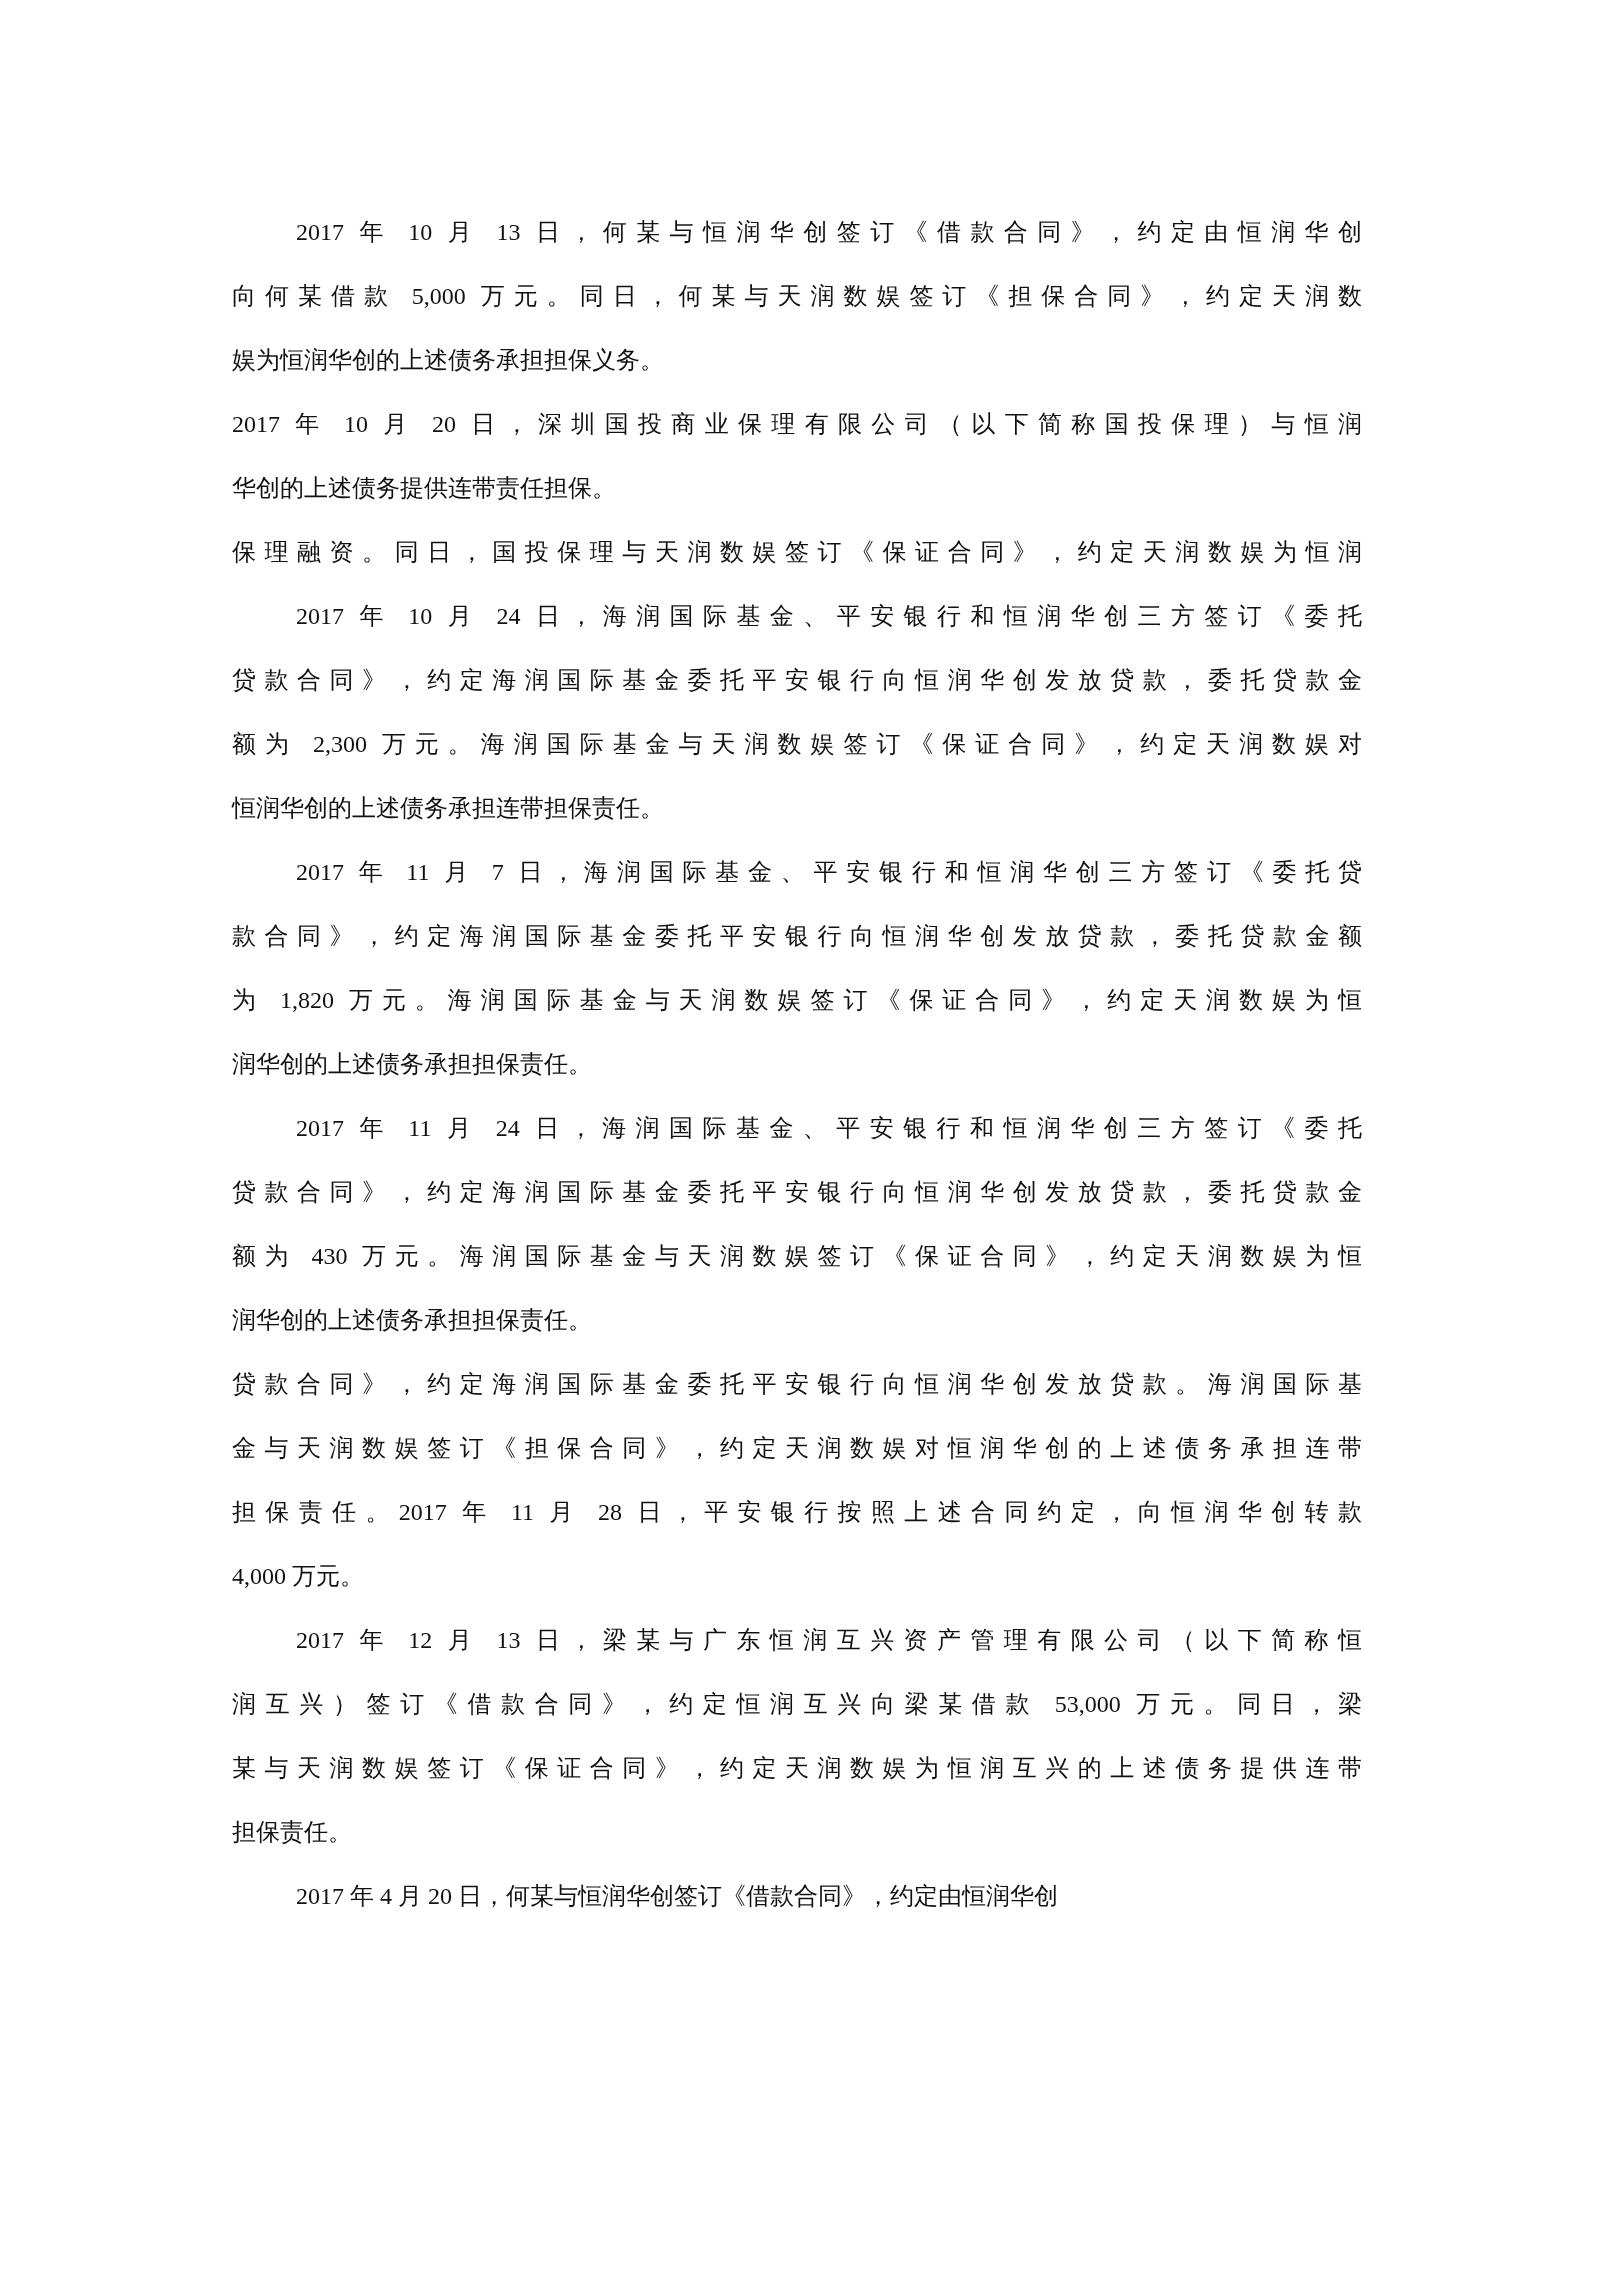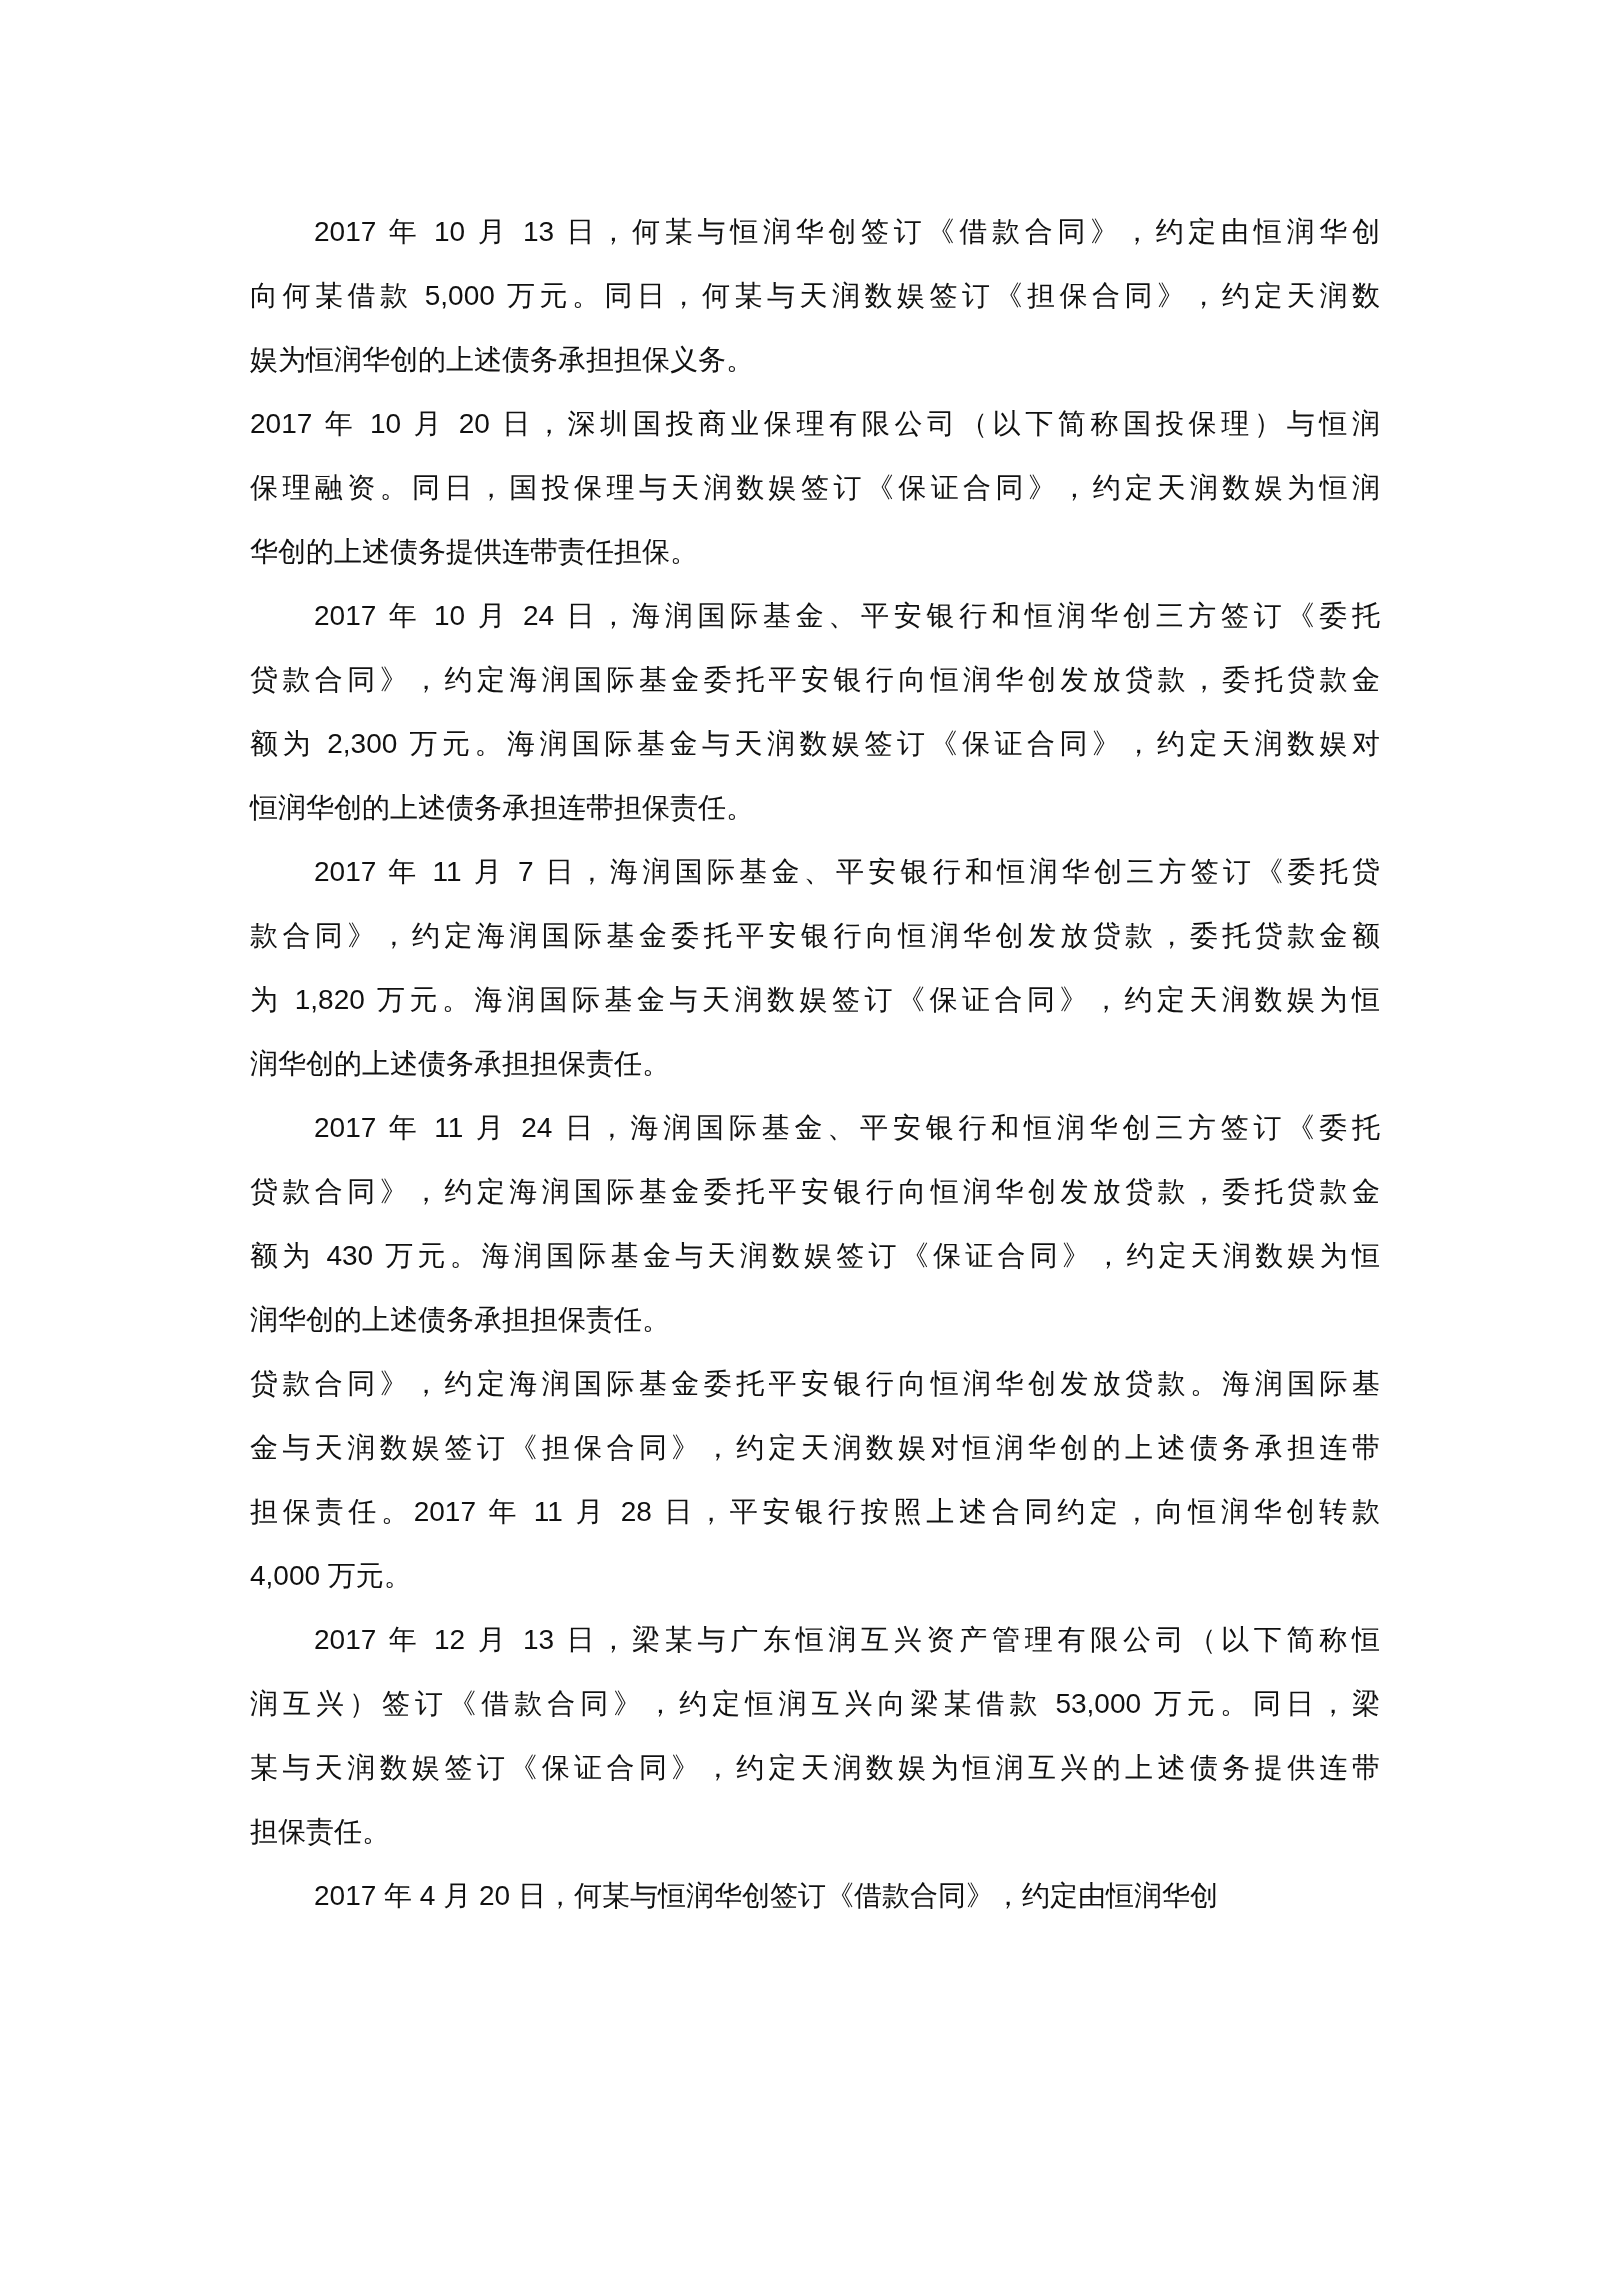--- a/index.html
+++ b/index.html
@@ -1,24 +1,24 @@
 <!DOCTYPE html>
 <html style="font-size:13.5px"><head>
   <meta charset="utf-8">
   <style>
     html, body { margin: 0; padding: 0; background: #ffffff; }
     body { width: 1623px; height: 2295px; position: relative; overflow: hidden; }
     .page {
       position: absolute; left: 0; top: 0; width: 1623px; height: 2295px; background: #fff;
     }
     .content {
-      position: absolute; left: 250px; top: 200px; width: 1130px;
-      font-family: Liberation Sans, sans-serif;
+      position: absolute; left: 232px; top: 200px; width: 1130px;
+      font-family: Liberation Serif, serif;
       color: #111;
-      font-size: 28px;
+      font-size: 24px;
     }
     .line {
       height: 64px; line-height: 64px; white-space: nowrap;
       text-align: justify; text-align-last: justify;
       overflow: visible;
     }
     .line.last { text-align-last: left; }
     .line.indent { padding-left: 64px; }
   </style>
 </head>
@@ -26,22 +26,22 @@
 
 <div class="page">
   <div class="content" id="content">
       <div class="paragraph">
         <div class="line indent">2017 年 10 月 13 日，何某与恒润华创签订《借款合同》，约定由恒润华创</div>
         <div class="line">向何某借款 5,000 万元。同日，何某与天润数娱签订《担保合同》，约定天润数</div>
         <div class="line last">娱为恒润华创的上述债务承担担保义务。</div>
       </div>
       <div class="paragraph">
         <div class="line">2017 年 10 月 20 日，深圳国投商业保理有限公司（以下简称国投保理）与恒润</div>
+        <div class="line last">华创的上述债务提供连带责任担保。</div>
         <div class="line">保理融资。同日，国投保理与天润数娱签订《保证合同》，约定天润数娱为恒润</div>
-        <div class="line last">华创的上述债务提供连带责任担保。</div>
       </div>
       <div class="paragraph">
         <div class="line indent">2017 年 10 月 24 日，海润国际基金、平安银行和恒润华创三方签订《委托</div>
         <div class="line">贷款合同》，约定海润国际基金委托平安银行向恒润华创发放贷款，委托贷款金</div>
         <div class="line">额为 2,300 万元。海润国际基金与天润数娱签订《保证合同》，约定天润数娱对</div>
         <div class="line last">恒润华创的上述债务承担连带担保责任。</div>
       </div>
       <div class="paragraph">
         <div class="line indent">2017 年 11 月 7 日，海润国际基金、平安银行和恒润华创三方签订《委托贷</div>
         <div class="line">款合同》，约定海润国际基金委托平安银行向恒润华创发放贷款，委托贷款金额</div>

